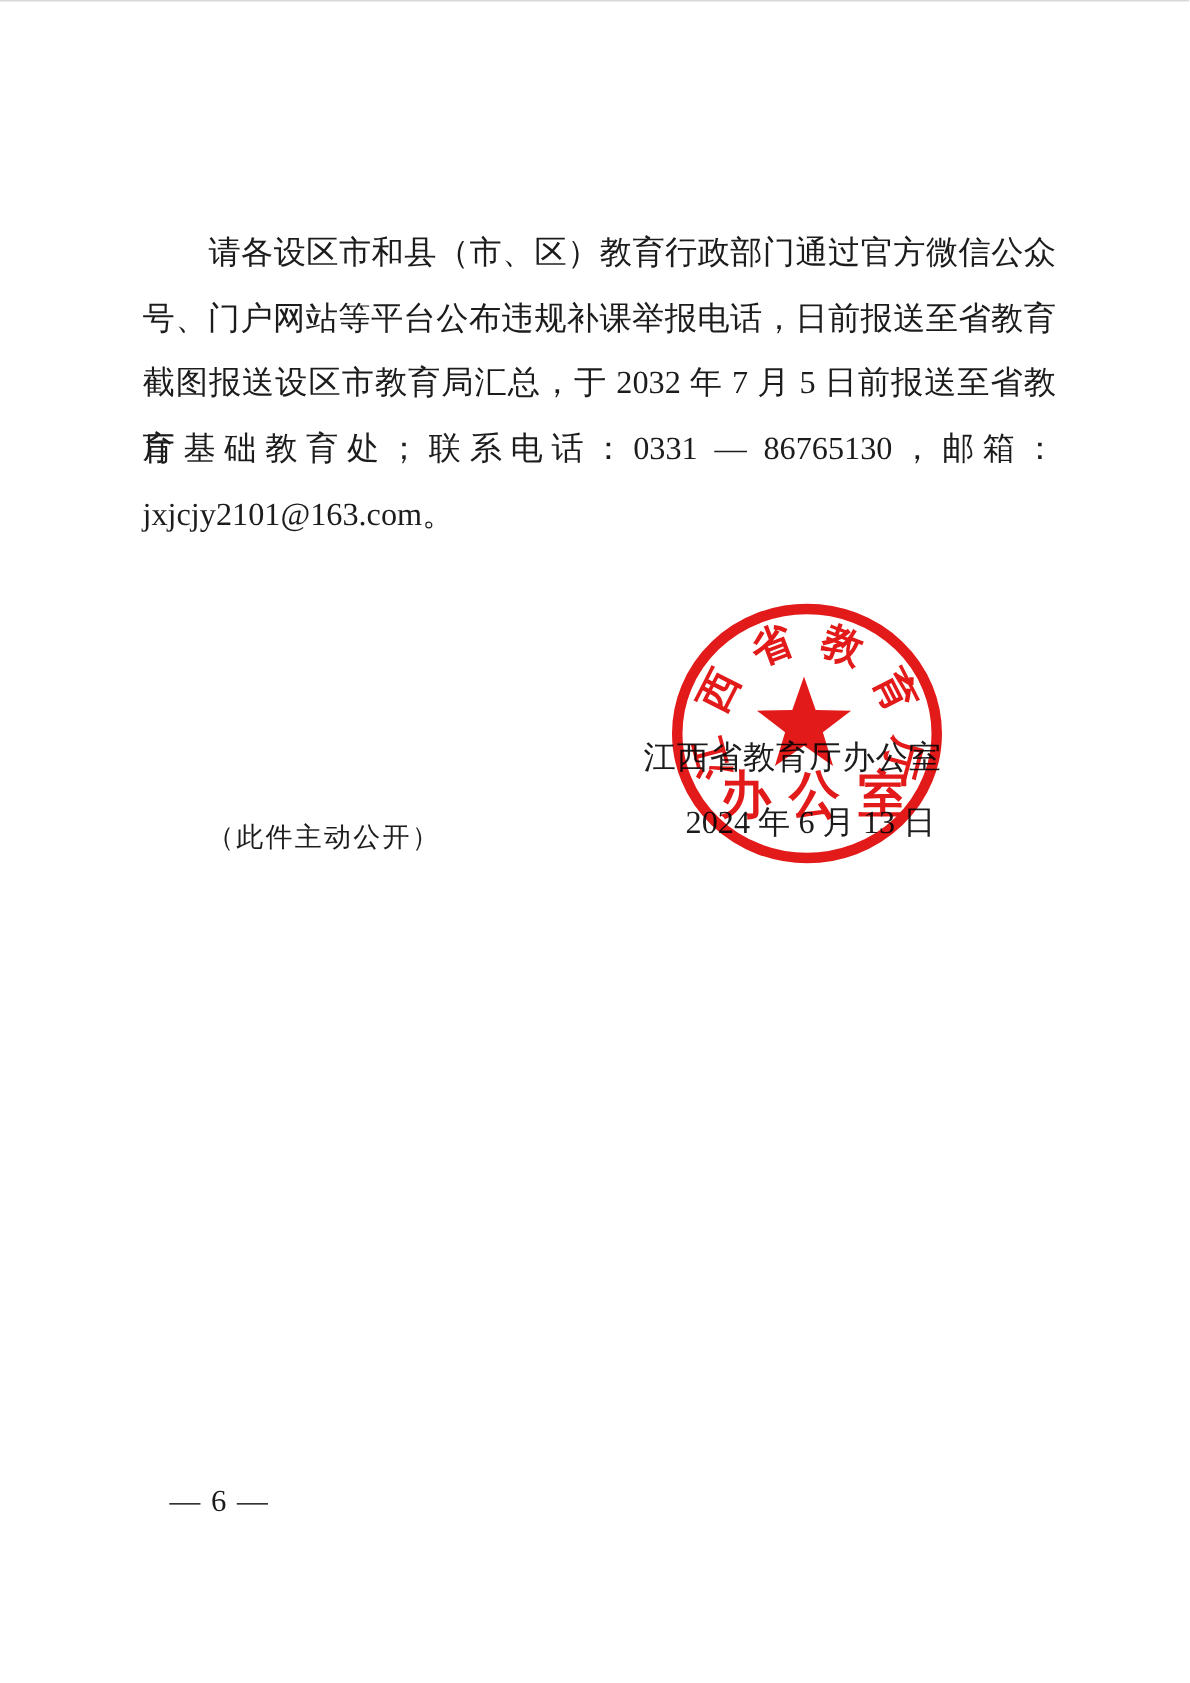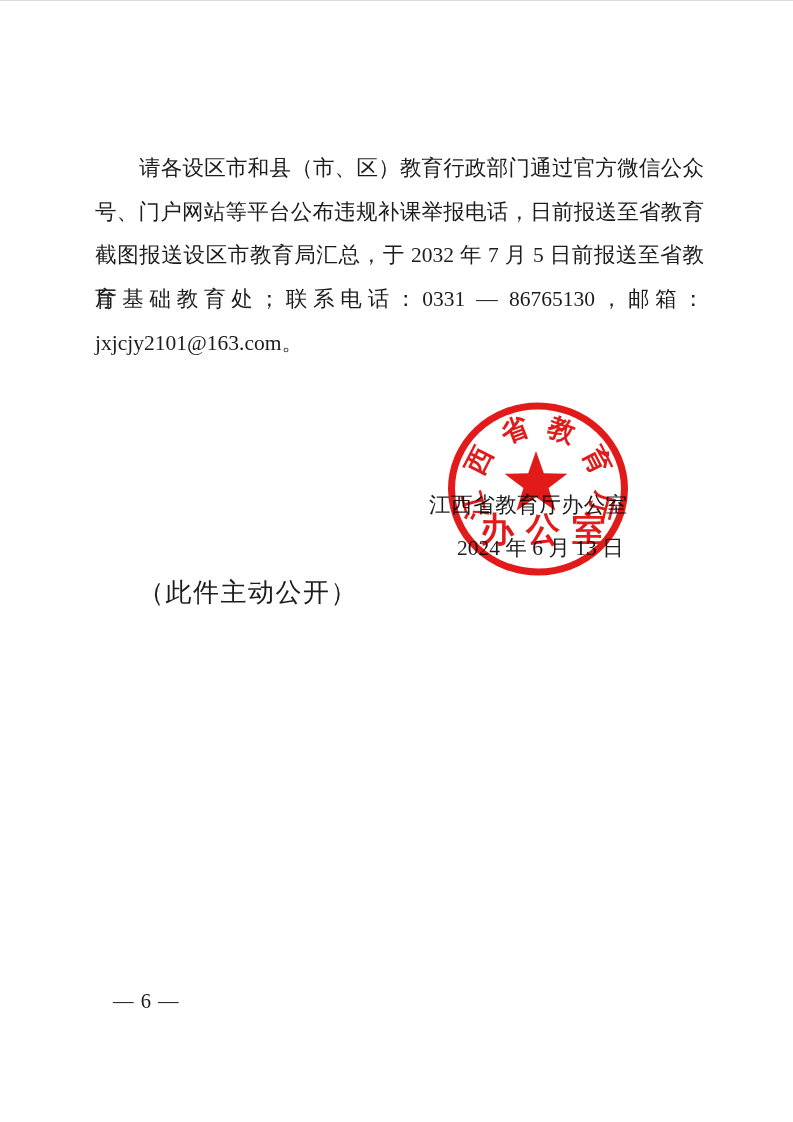--- a/index.html
+++ b/index.html
@@ -47,22 +47,22 @@
   .sig-date {
     position: absolute;
     left: 457px;
     top: 532px;
     font-size: 21.5px;
     white-space: nowrap;
   }
   .note {
     position: absolute;
     left: 138px;
-    top: 574px;
-    font-size: 26px;
+    top: 545px;
+    font-size: 18px;
     letter-spacing: 1.5px;
     white-space: nowrap;
   }
   .pageno {
     position: absolute;
     left: 113px;
     top: 989px;
     font-size: 20.5px;
     letter-spacing: 1px;
     white-space: nowrap;

